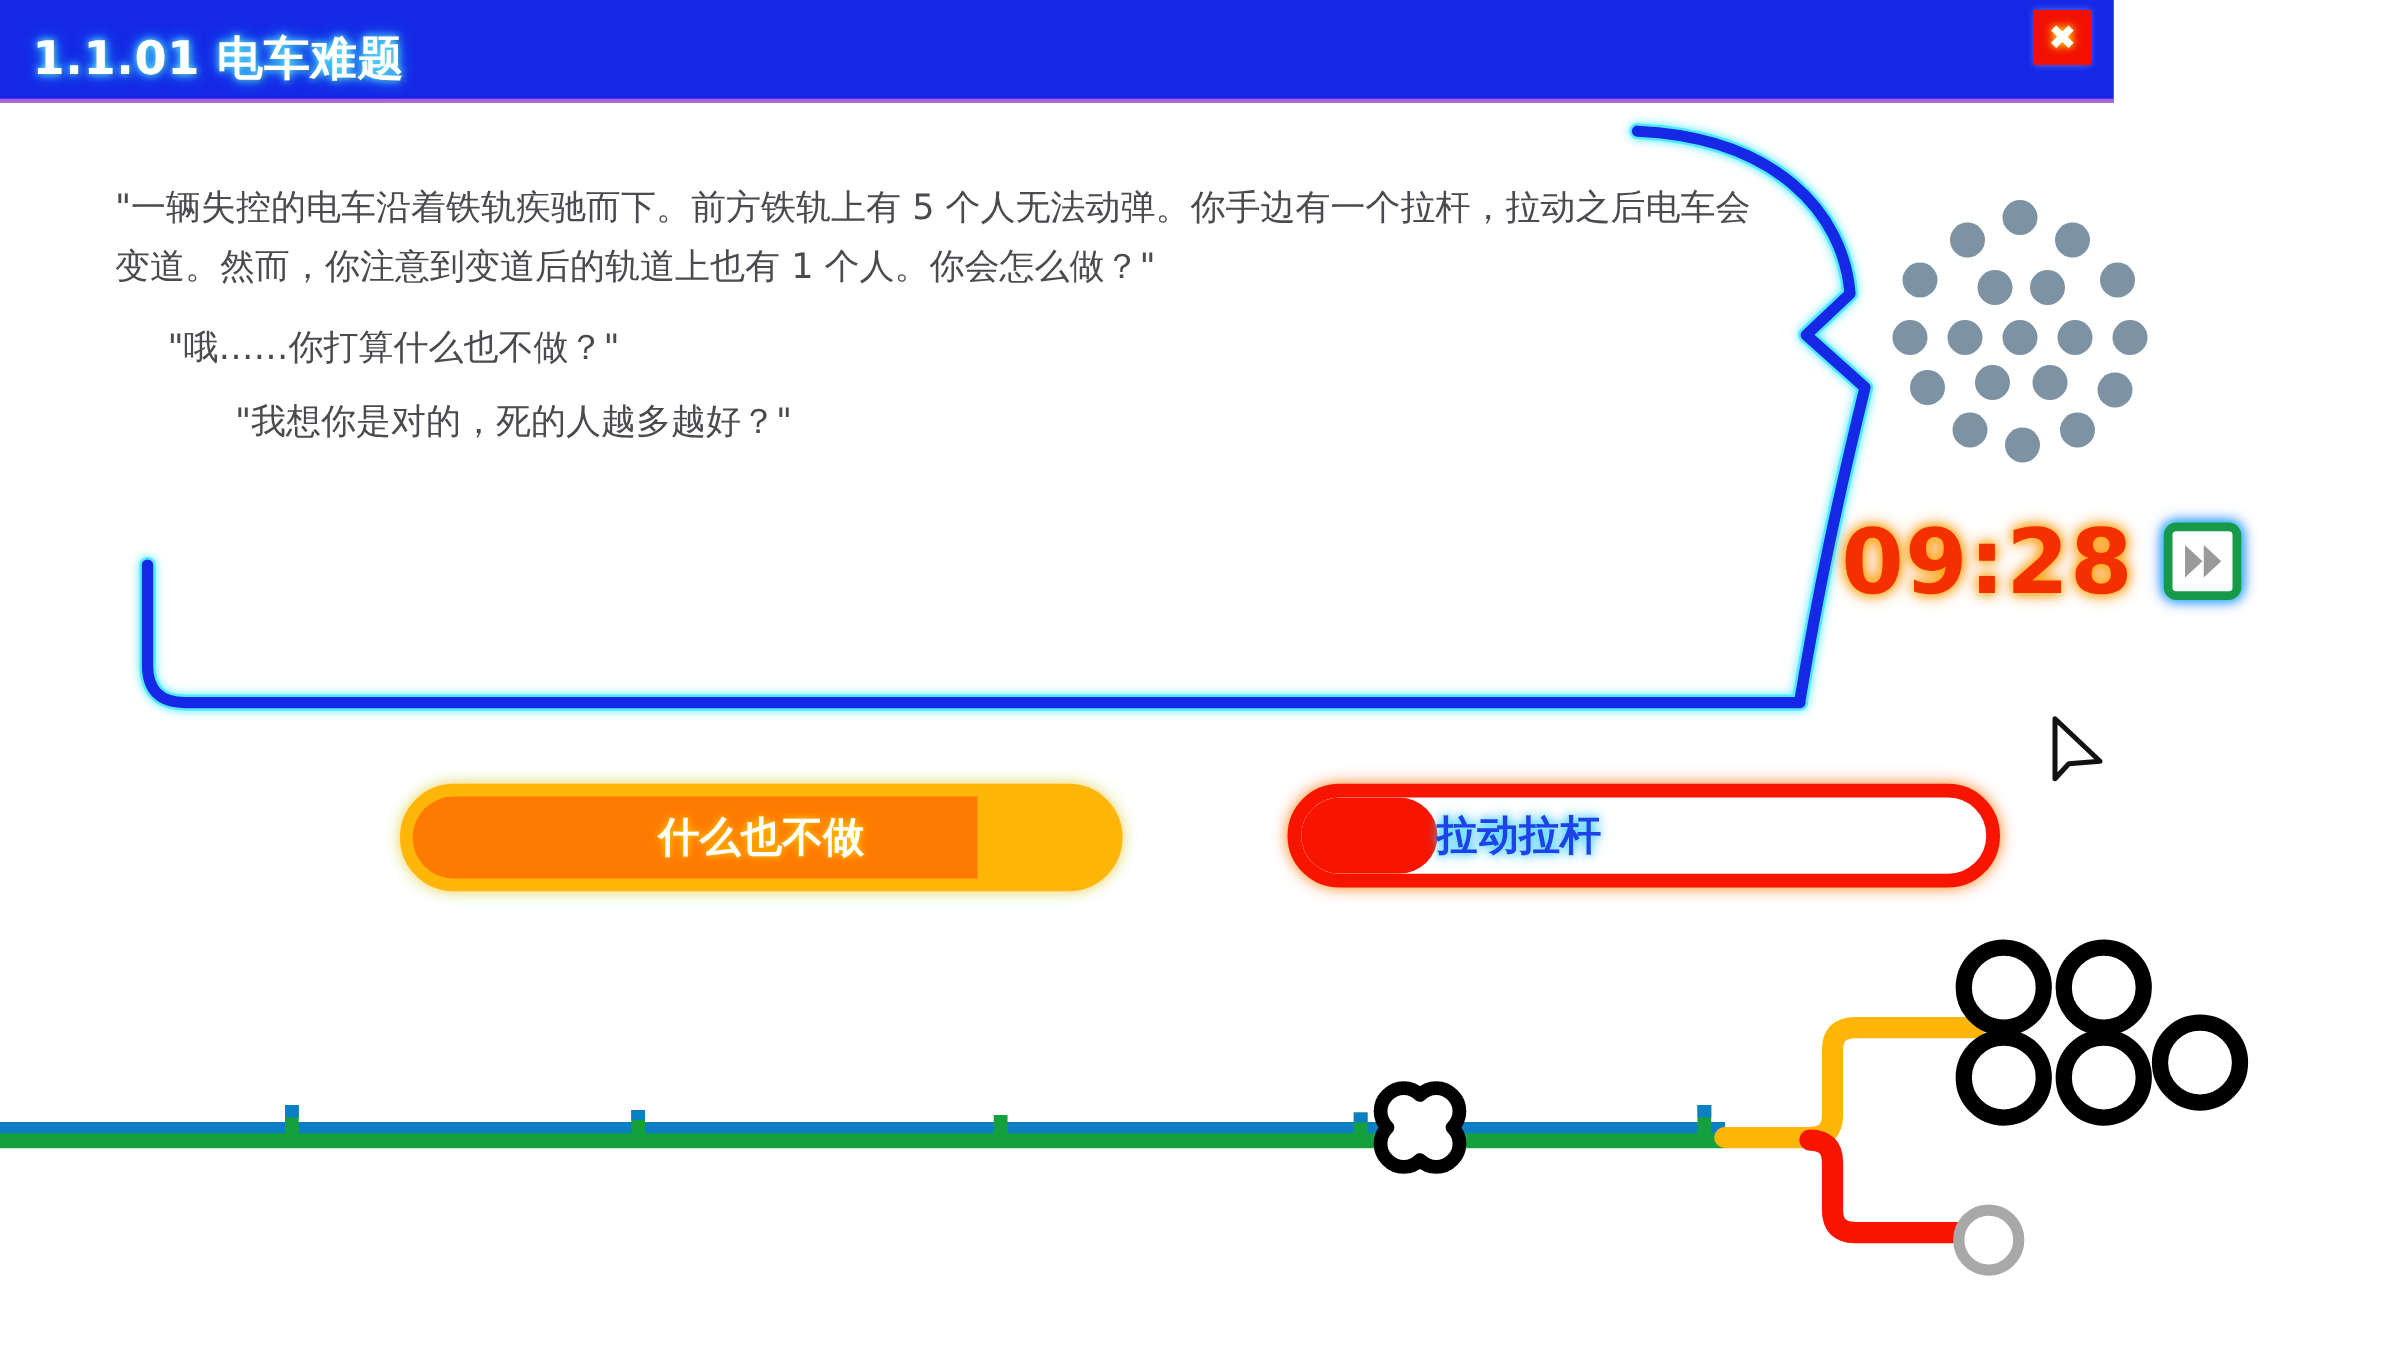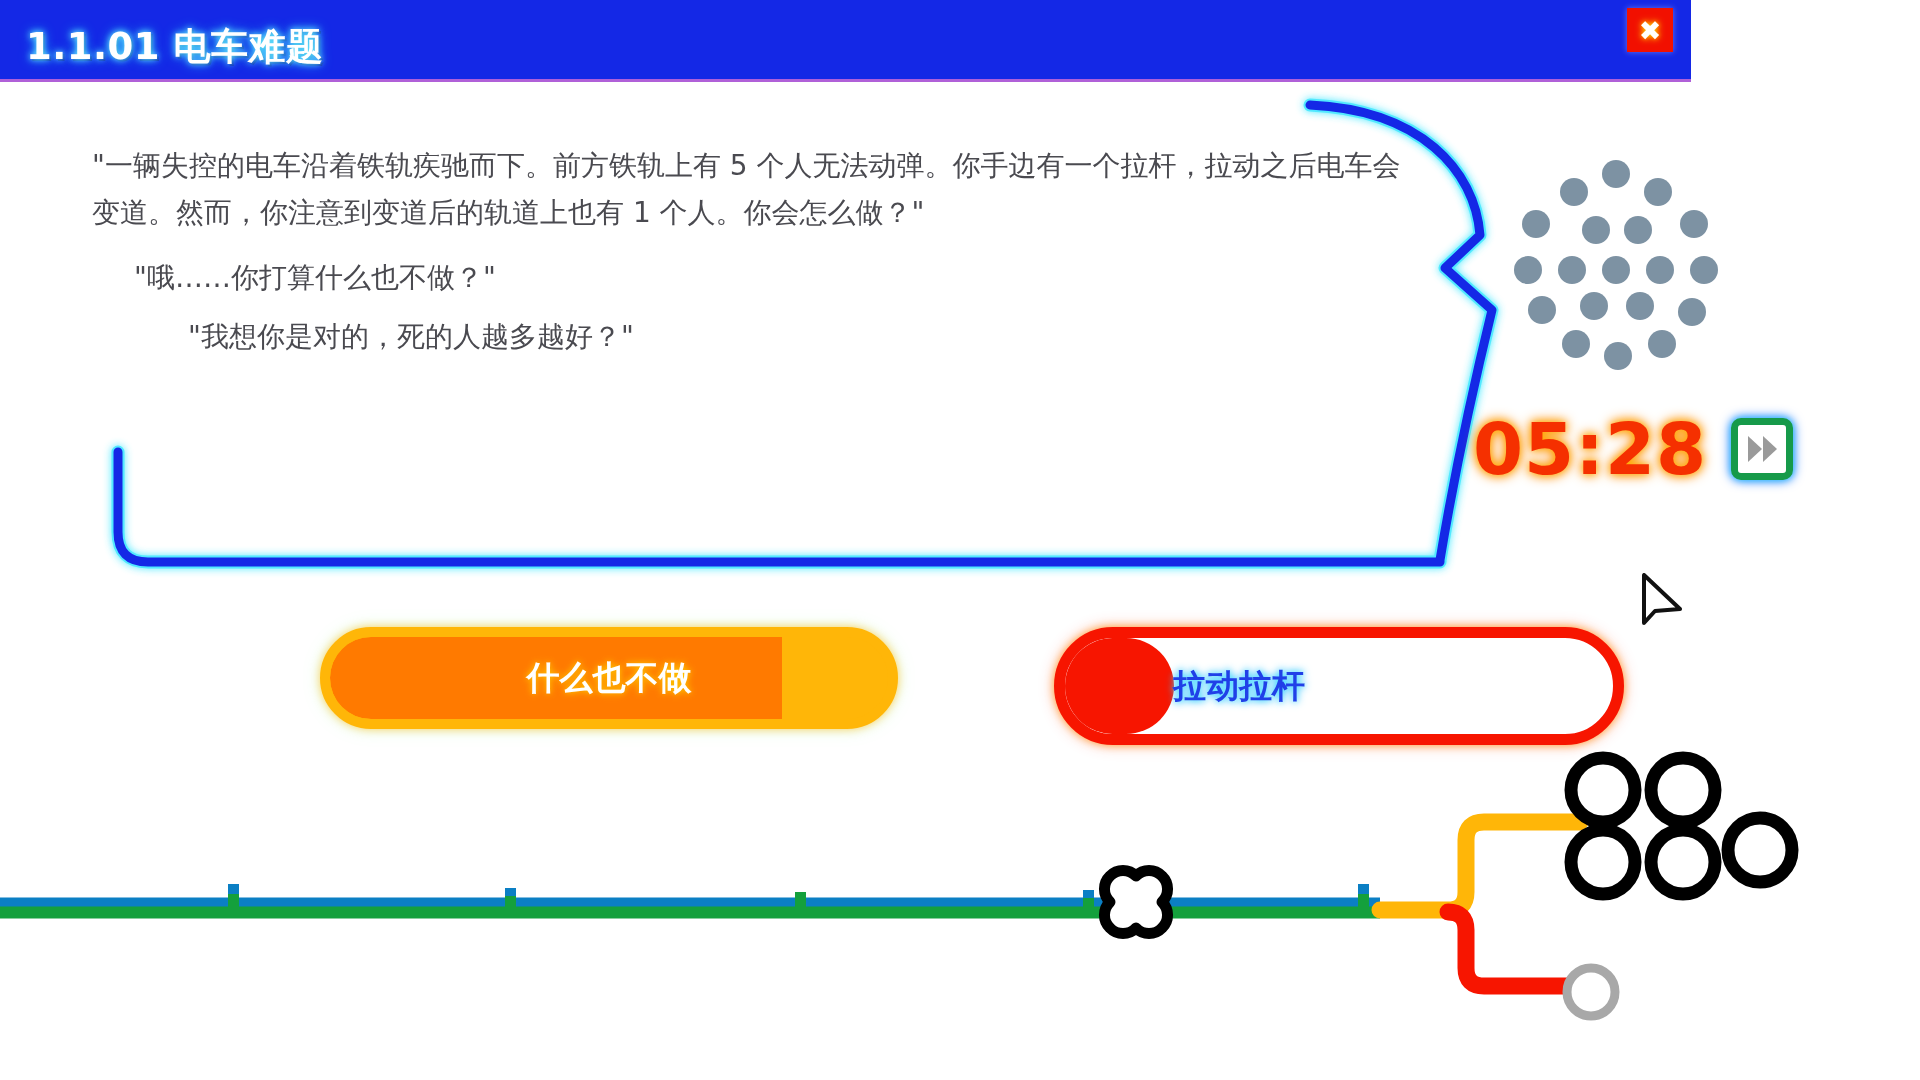--- a/index.html
+++ b/index.html
@@ -169,21 +169,21 @@
     overflow: hidden;
     cursor: pointer;
     display: flex;
     align-items: center;
   }
 
   #choice-nothing {
     left: 320px;
     top: 627px;
     width: 578px;
-    height: 102px;
+    height: 86px;
     border-radius: 59px;
     background: #ffb608;
     border: 10px solid #ffb608;
     box-shadow: 0 0 10px rgba(255,190,40,0.75), 0 0 18px rgba(120,255,140,0.22);
   }
   #choice-nothing .fill {
     position: absolute;
     left: 0; top: 0;
     height: 100%;
     width: 81%;
@@ -198,26 +198,25 @@
     color: #ffffff;
     font-size: 33px;
     font-weight: bold;
     text-shadow: 0 0 6px #ffd000, 0 0 11px #ff9000;
   }
 
   #choice-pull {
     left: 1030px;
     top: 627px;
     width: 570px;
-    height: 118px;
+    height: 83px;
     border-radius: 59px;
     background: #ffffff;
     border: 11px solid #f71500;
     box-shadow: 0 0 9px rgba(255,140,0,0.75), 0 0 16px rgba(255,60,0,0.3);
-    margin-left: 24px;
   }
   #choice-pull .fill {
     position: absolute;
     left: -1px; top: 0;
     height: 100%;
     width: 20%;
     background: #f71500;
     border-radius: 59px;
   }
   #choice-pull .label {
@@ -305,21 +304,21 @@
     <span class="dot" style="left:8px;   top:136px;"></span>
     <span class="dot" style="left:60px;  top:132px;"></span>
     <span class="dot" style="left:106px; top:132px;"></span>
     <span class="dot" style="left:158px; top:138px;"></span>
     <span class="dot" style="left:42px;  top:170px;"></span>
     <span class="dot" style="left:84px;  top:182px;"></span>
     <span class="dot" style="left:128px; top:170px;"></span>
   </div>
 
   <div id="timer-row">
-    <div id="timer-value">05:28</div>
+    <div id="timer-value">09:28</div>
     <div id="skip-button">
       <span class="chev"></span>
       <span class="chev"></span>
     </div>
   </div>
 
   <svg id="mouse-cursor" viewBox="0 0 48 58">
     <path d="M 4 2 L 4 50 L 15 38 L 40 36 Z" fill="#ffffff" stroke="#111111" stroke-width="4" stroke-linejoin="round"></path>
   </svg>
 

